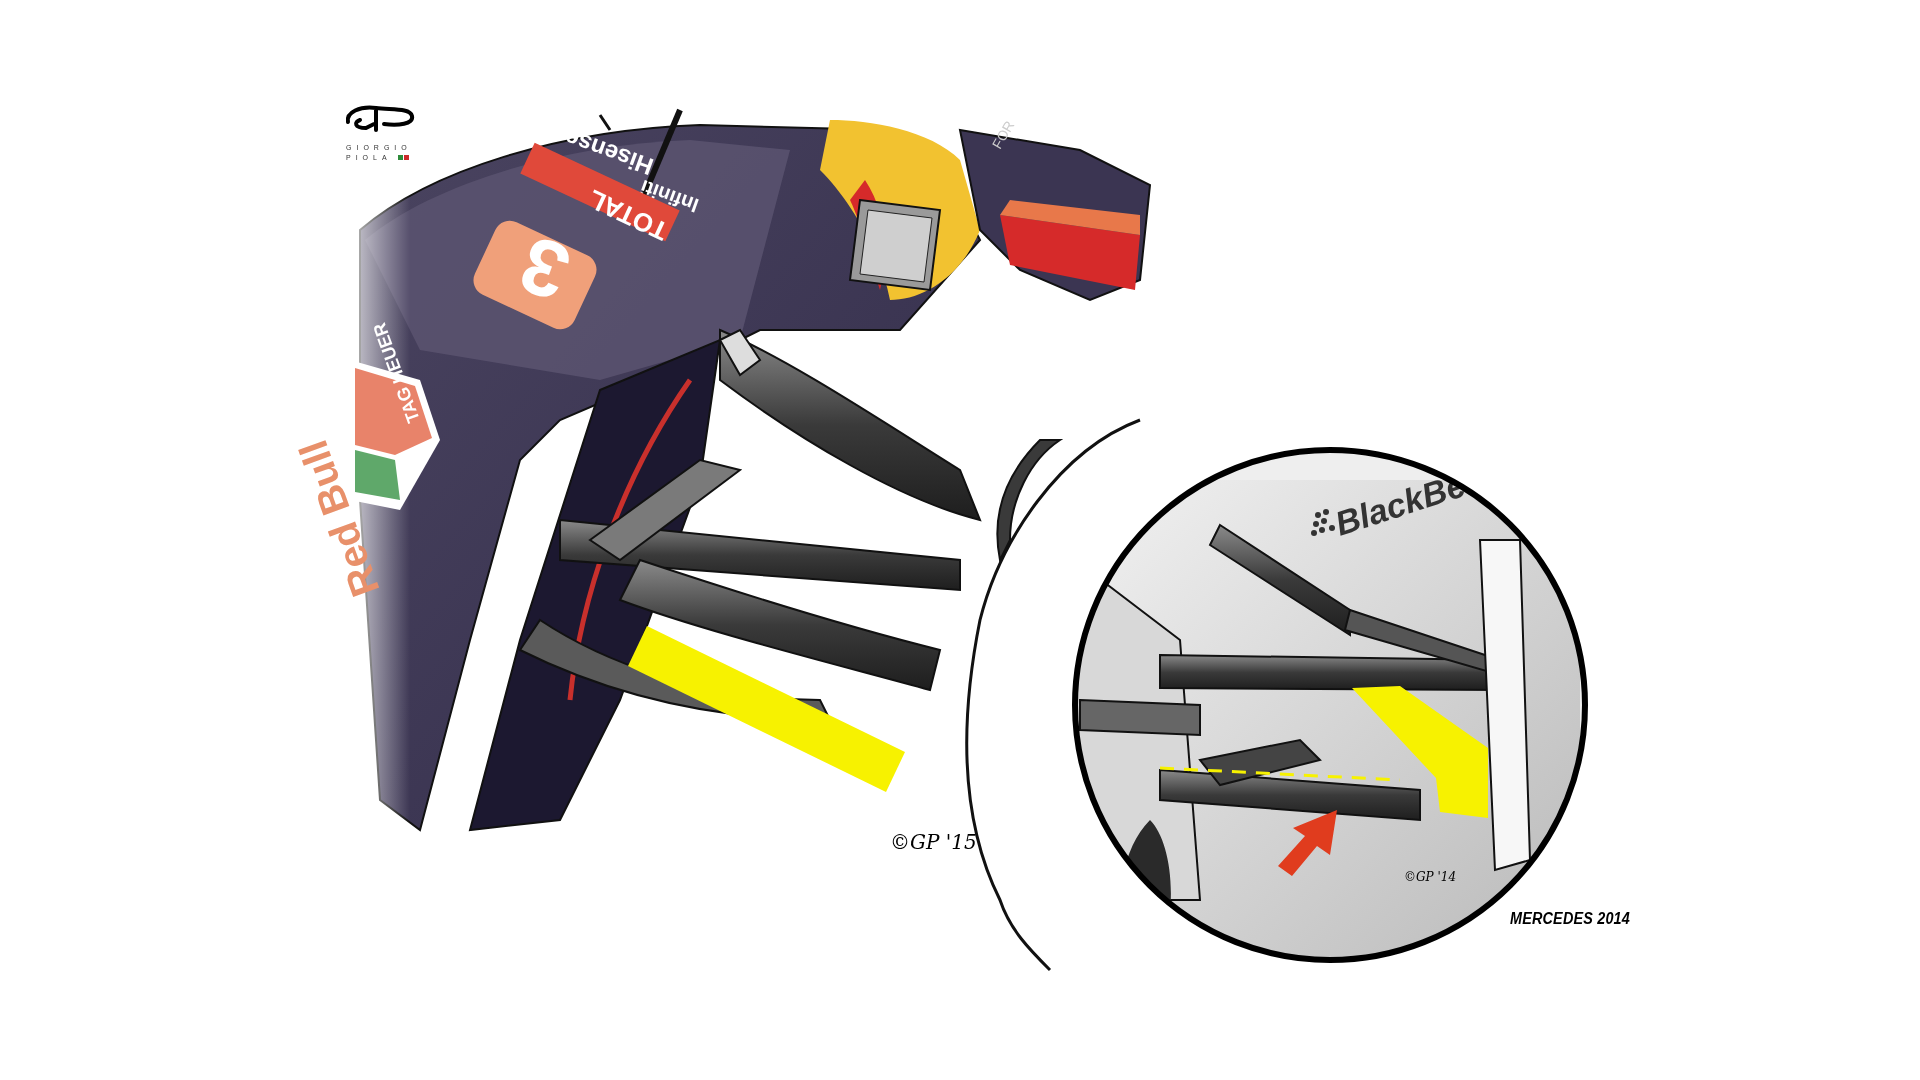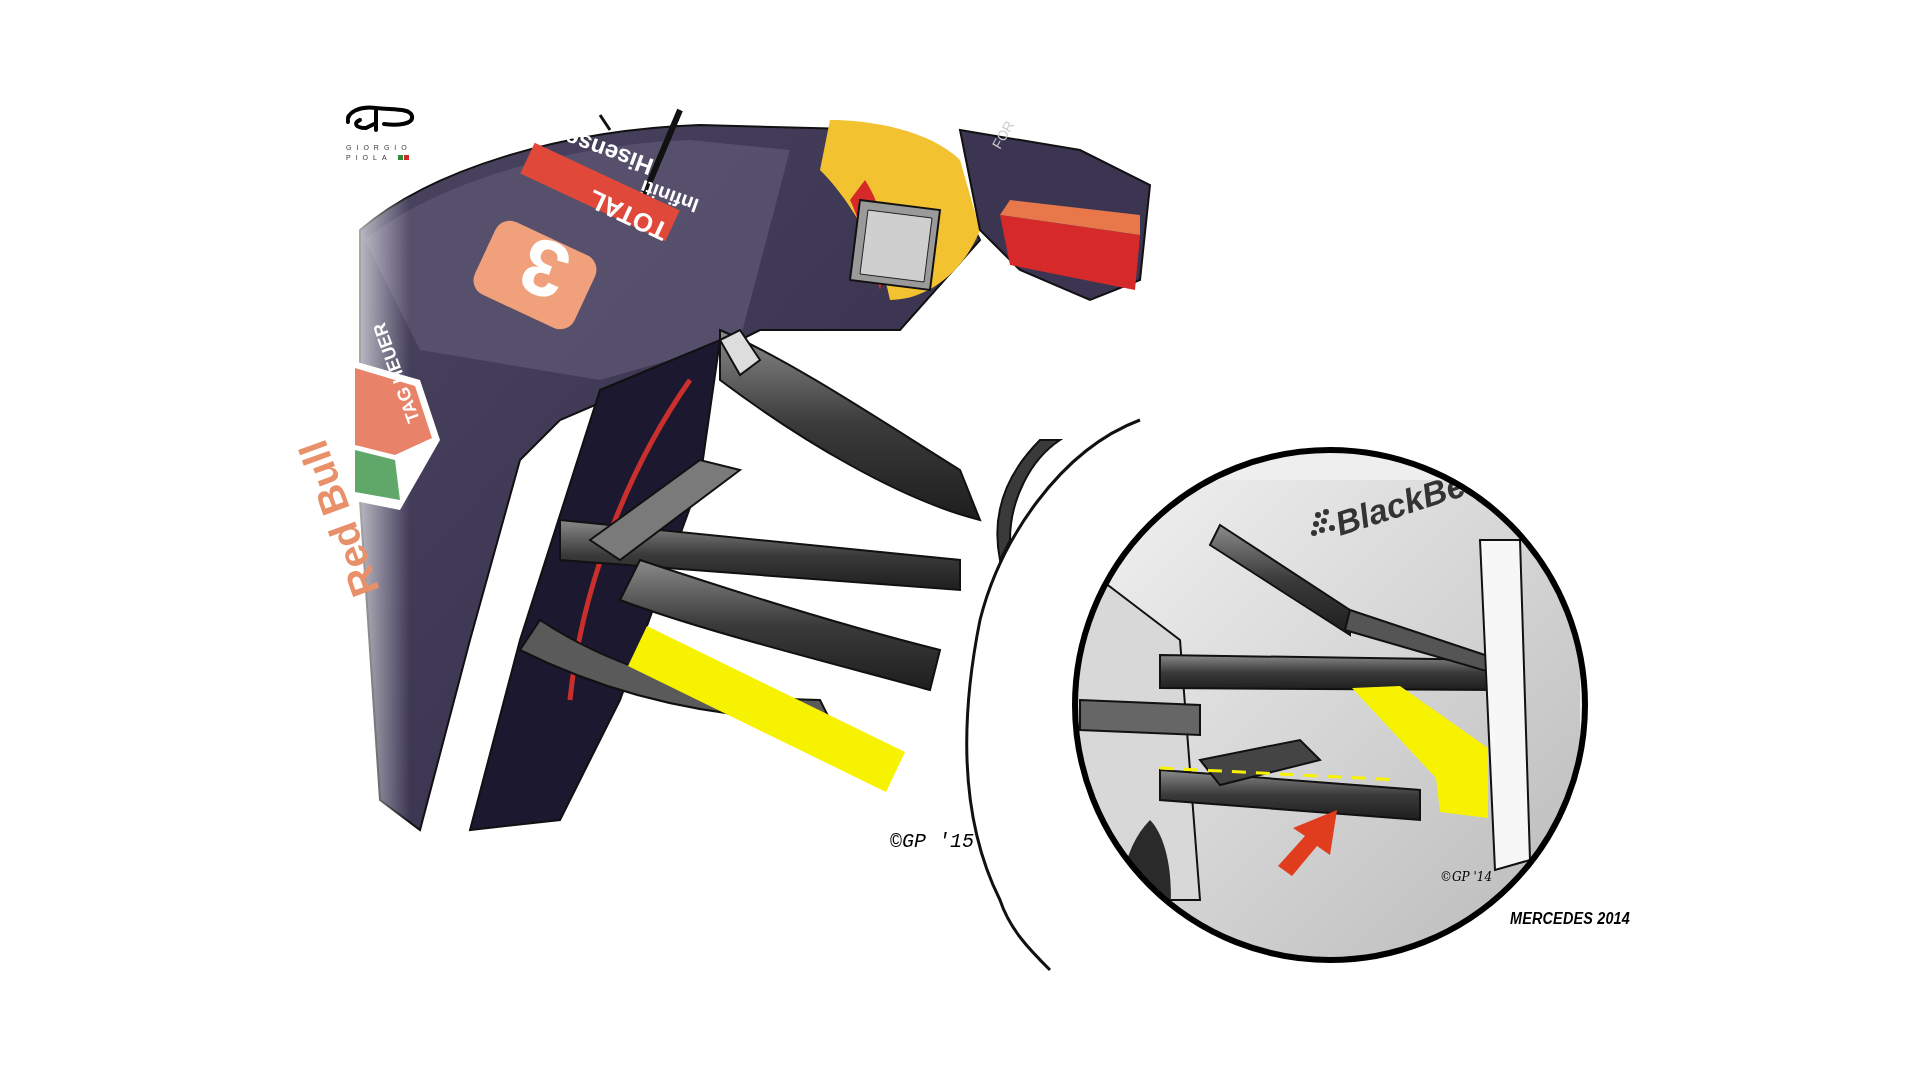--- a/index.html
+++ b/index.html
@@ -144,18 +144,18 @@
     <svg class="logo-mark" viewBox="0 0 80 40">
       <path d="M8 22 C 6 12, 20 6, 36 8 C 52 10, 70 8, 72 16 C 74 24, 58 26, 44 24 M36 8 L 36 30 M20 20 C 14 22, 14 28, 26 28 L 34 24" fill="none" stroke="#000" stroke-width="4" stroke-linecap="round"></path>
     </svg>
     <div class="logo-line logo-line1">GIORGIO</div>
     <div class="logo-line logo-line2">PIOLA</div>
     <div class="flag" style="left:58px;background:#2e8b3a;"></div>
     <div class="flag" style="left:64px;background:#cc2a2a;"></div>
   </div>
 
   
-  <div class="sig" style="left:890px;top:830px;font-size:20px;font-family:Liberation Mono, monospace;">©GP '15</div>
-  <div class="sig" style="left:1440px;top:870px;font-size:12px;text-align:right;">©GP '14</div>
+  <div class="sig" style="left:890px;top:830px;font-size:20px;">©GP '15</div>
+  <div class="sig" style="left:1404px;top:870px;font-size:12px;text-align:right;">©GP '14</div>
 
   
   <div class="caption">MERCEDES 2014</div>
 </div>
 
 </body></html>

